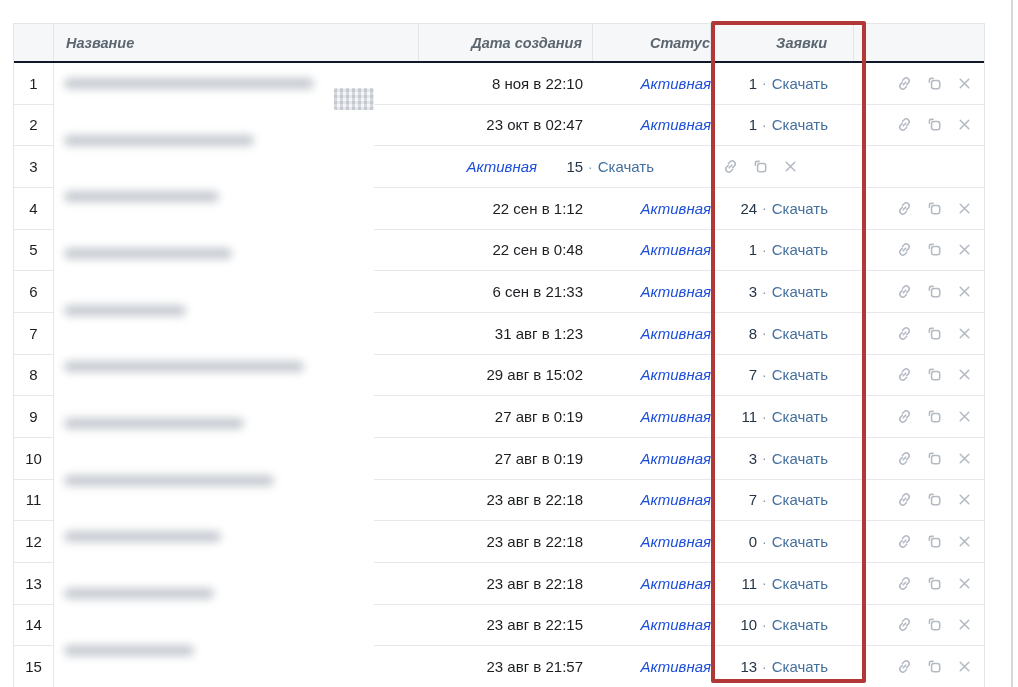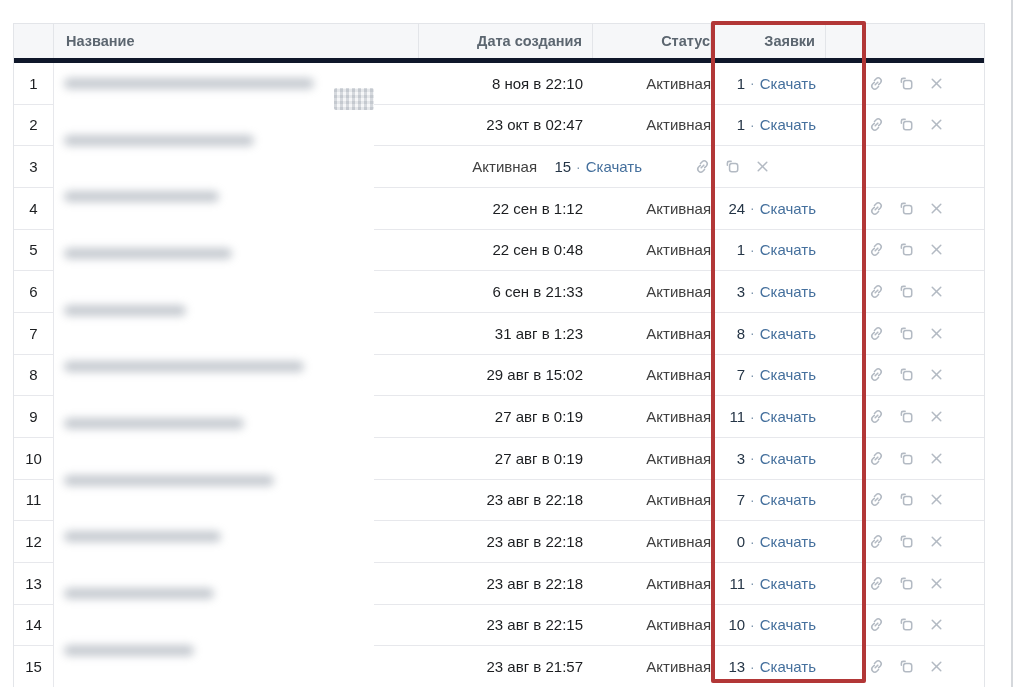--- a/index.html
+++ b/index.html
@@ -16,46 +16,47 @@
     left: 13px; top: 23px;
     width: 972px; bottom: 0;
     border: 1px solid #e3e5e9;
     border-bottom: none;
     background: #fff;
   }
   .thead {
     display: flex;
     height: 39px;
     background: #f6f7f9;
-    border-bottom: 5px solid #0f172a;
+    border-bottom: 2px solid #0f172a;
+    font-style: italic;
   }
   .th {
     display: flex; align-items: center;
     font-size: 14.5px; font-weight: bold;
     color: #5c6670;
     border-right: 1px solid #e3e5e9;
   }
   .th:last-child { border-right: none; }
   .tbody { position: relative; }
   .tr {
     display: flex;
     height: 41.66px;
     border-bottom: 1px solid #e7e8ec;
     background: #fff;
   }
   .td { display: flex; align-items: center; font-size: 15px; color: #1c1e21; }
   .c-idx    { width: 40px;  justify-content: center; border-right: 1px solid #e7e8ec; }
   .c-name   { width: 365px; }
   .c-date   { width: 174px; justify-content: flex-end; padding-right: 10px; text-align: center; }
   .c-status { width: 118px; justify-content: flex-end; }
-  .c-req    { width: 115px; justify-content: flex-end; padding-right: 10px; white-space: nowrap; }
+  .c-req    { width: 115px; justify-content: flex-end; padding-right: 26px; white-space: nowrap; margin-left: 28px; }
   .c-actions{ width: 128px; justify-content: flex-end; padding-right: 8px; gap: 11px; }
   .th.c-idx { border-right: 1px solid #e3e5e9; }
   .th.c-name { padding-left: 12px; }
-  .status-active { color: #404040; }
+  .status-active { color: #1d4ed8; font-style: italic; }
   .req-num { color: #253546; }
   .req-dot { color: #7f96ad; margin: 0 5px; font-size: 14px; }
   .req-link { color: #45709d; text-decoration: none; cursor: pointer; }
   .icon { width: 19px; height: 19px; color: #b3bac3; display: inline-flex; cursor: pointer; }
   .icon svg { width: 100%; height: 100%; }
 
   
   .blur-overlay {
     position: absolute;
     left: 40px; top: 39px;

